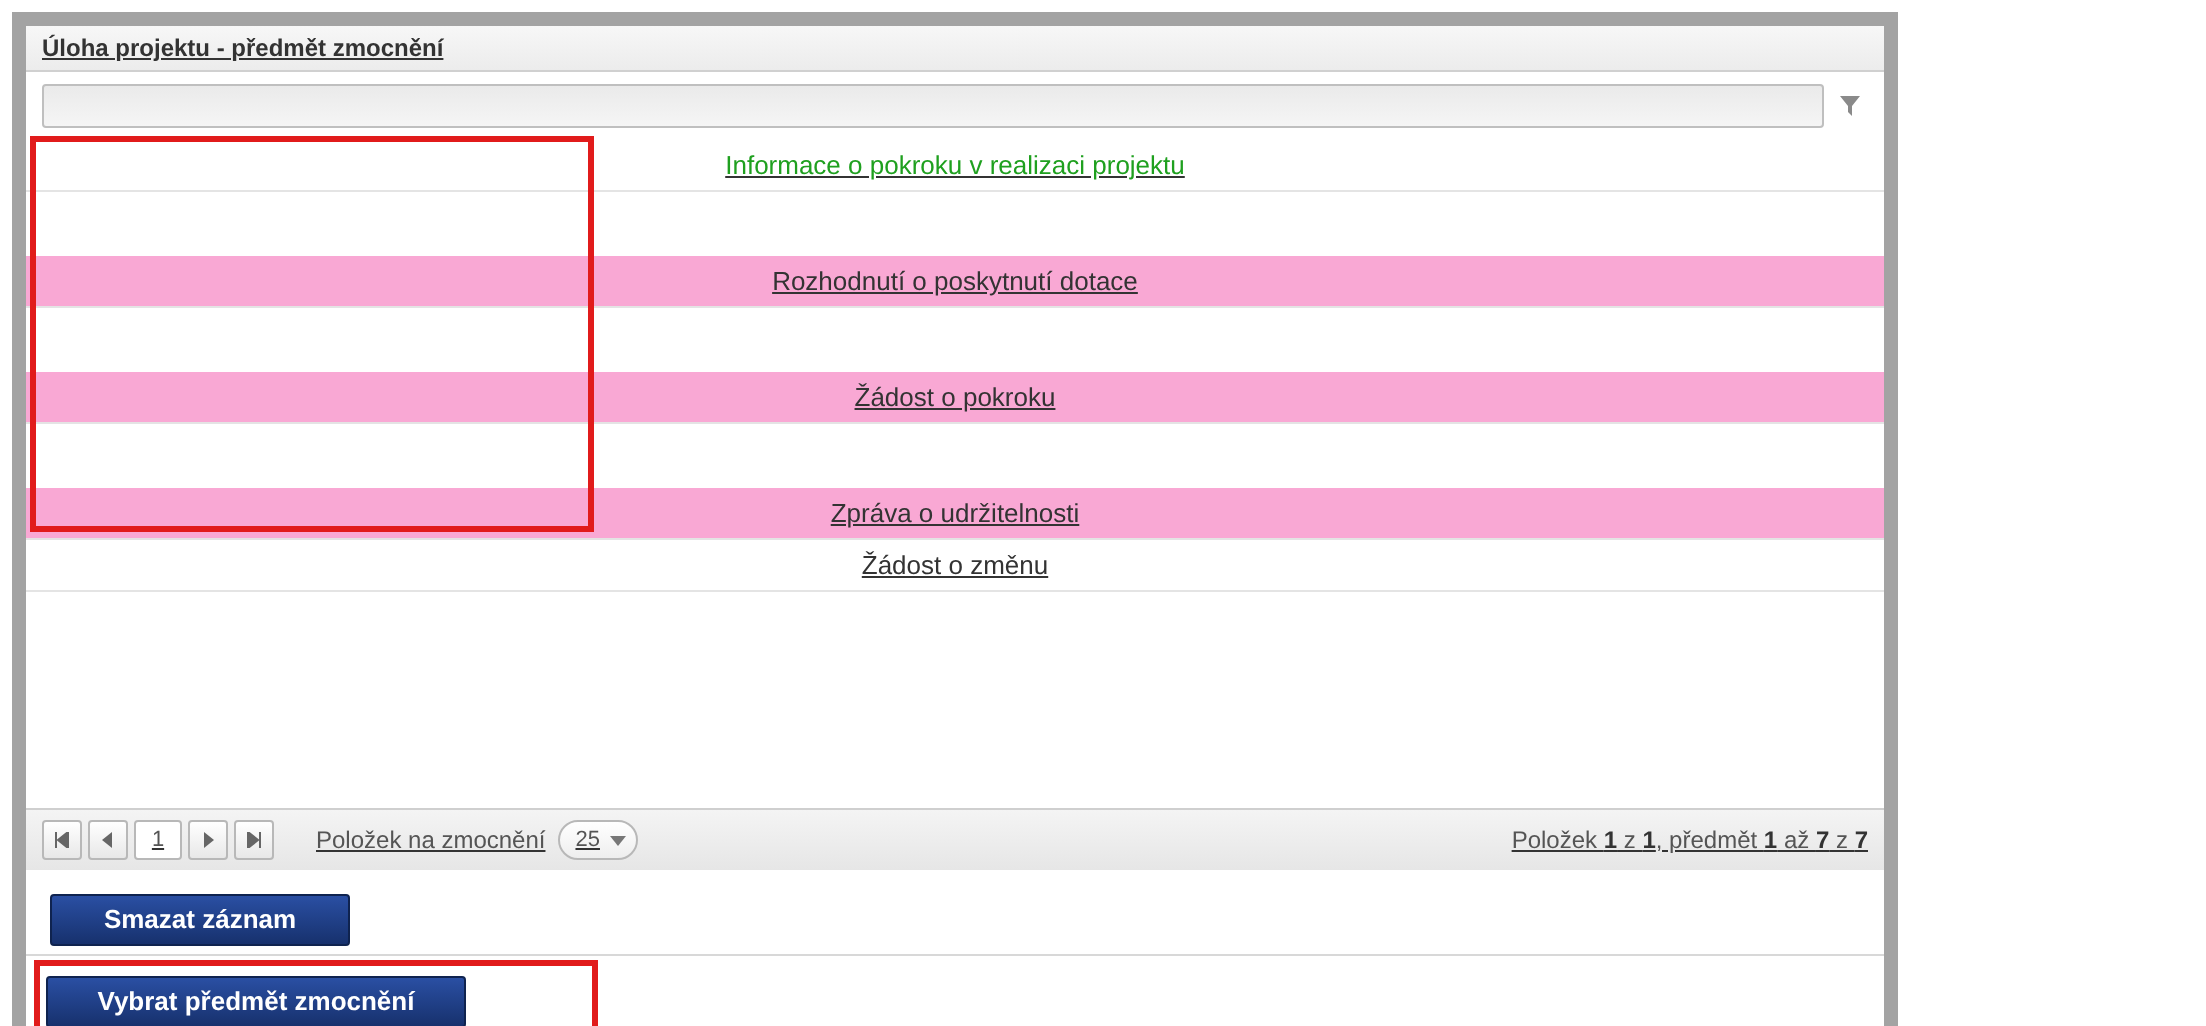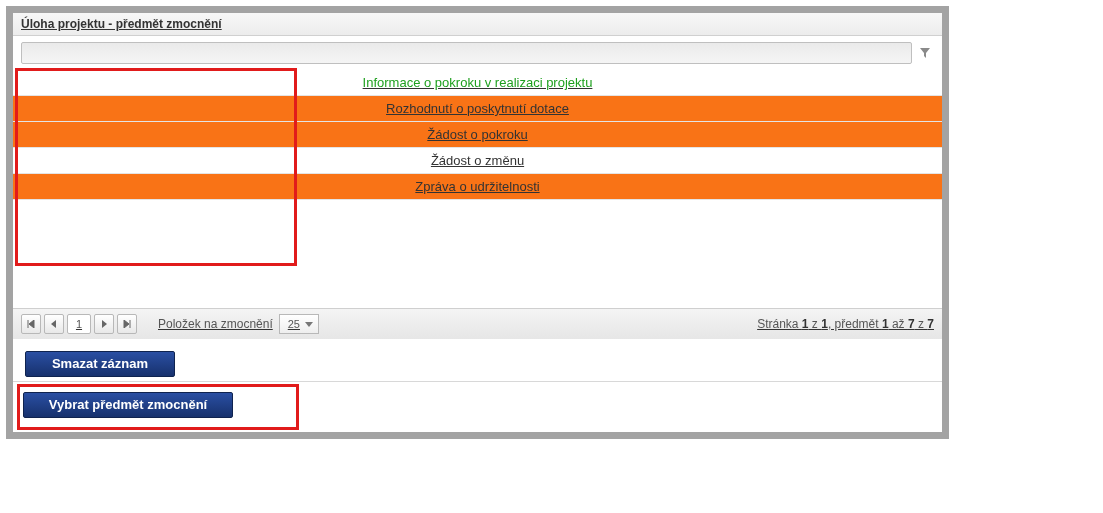--- a/index.html
+++ b/index.html
@@ -63,21 +63,22 @@
   .grid-rows {
   }
   .grid-row {
     padding: 5px 8px;
     border-bottom: 1px solid #e4e4e4;
     font-size: 13px;
     color: #333;
     cursor: pointer;
   }
   .grid-row.alt {
-    background: #f97316;
+    background: #f9a8d4;
+    margin-top: 32px;
   }
   .grid-row.selected {
     color: #1fa01f;
     font-weight: normal;
   }
   .grid-empty {
     height: 108px;
   }
   .pager-bar {
     background: linear-gradient(to bottom, #f4f4f4, #e6e6e6);
@@ -114,21 +115,21 @@
     line-height: 18px;
   }
   .pager-label {
     margin-left: 18px;
     margin-right: 6px;
   }
   .pager-dd {
     height: 20px;
     border: 1px solid #b8b8b8;
     background: linear-gradient(to bottom,#fff,#eee);
-    border-radius: 0;
+    border-radius: 10px;
     padding: 0 18px 0 8px;
     font-size: 11px;
     line-height: 18px;
     position: relative;
     cursor: pointer;
   }
   .pager-dd::after {
     content: "";
     position: absolute;
     right: 5px;
@@ -191,22 +192,22 @@
         </svg>
     </span>
   </div>
 
   <div class="highlight-box-rows">
     <div class="red-box-1"></div>
     <div class="grid-rows" id="grid-rows">
         <div class="grid-row selected">Informace o pokroku v realizaci projektu</div>
         <div class="grid-row alt">Rozhodnutí o poskytnutí dotace</div>
         <div class="grid-row alt">Žádost o pokroku</div>
+        <div class="grid-row alt">Zpráva o udržitelnosti</div>
         <div class="grid-row">Žádost o změnu</div>
-        <div class="grid-row alt">Zpráva o udržitelnosti</div>
       </div>
     <div class="grid-empty"></div>
   </div>
 
   <div class="pager-bar">
     <span class="pager-btn">
       <svg width="8" height="8" viewBox="0 0 8 8">
           <path d="M1 0 V8 M7 0 L2 4 L7 8 Z" fill="#666" stroke="#666" stroke-width="1"></path>
         </svg>
     </span>
@@ -223,21 +224,21 @@
     </span>
     <span class="pager-btn">
       <svg width="8" height="8" viewBox="0 0 8 8">
           <path d="M7 0 V8 M1 0 L6 4 L1 8 Z" fill="#666" stroke="#666" stroke-width="1"></path>
         </svg>
     </span>
     <span class="pager-label">Položek na zmocnění</span>
     <span class="pager-dd">25</span>
 
     <span class="pager-summary">
-      <span>Stránka </span><b class="strong">1</b><span> z </span><b class="strong">1</b><span>, předmět </span><b class="strong">1</b><span> až </span><b class="strong">7</b><span> z </span><b class="strong">7</b>
+      <span>Položek </span><b class="strong">1</b><span> z </span><b class="strong">1</b><span>, předmět </span><b class="strong">1</b><span> až </span><b class="strong">7</b><span> z </span><b class="strong">7</b>
     </span>
   </div>
 
   <div class="btn-row">
     <span class="app-btn">Smazat záznam</span>
   </div>
 
   <div class="btn-row2">
     <div class="red-box-2"></div>
     <span class="app-btn wide">Vybrat předmět zmocnění</span>

